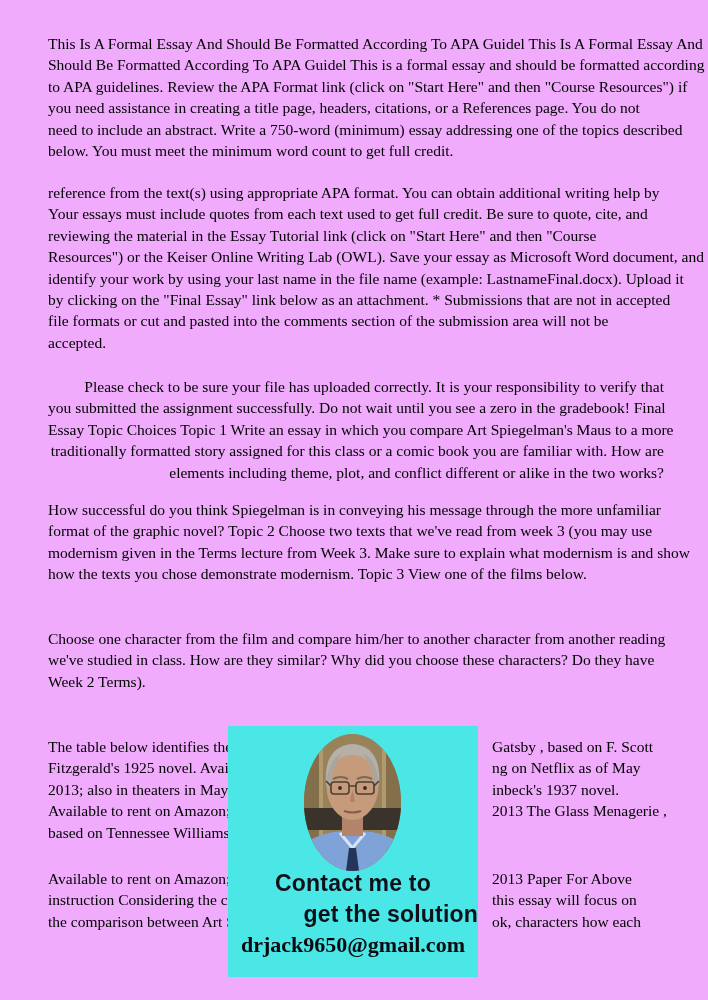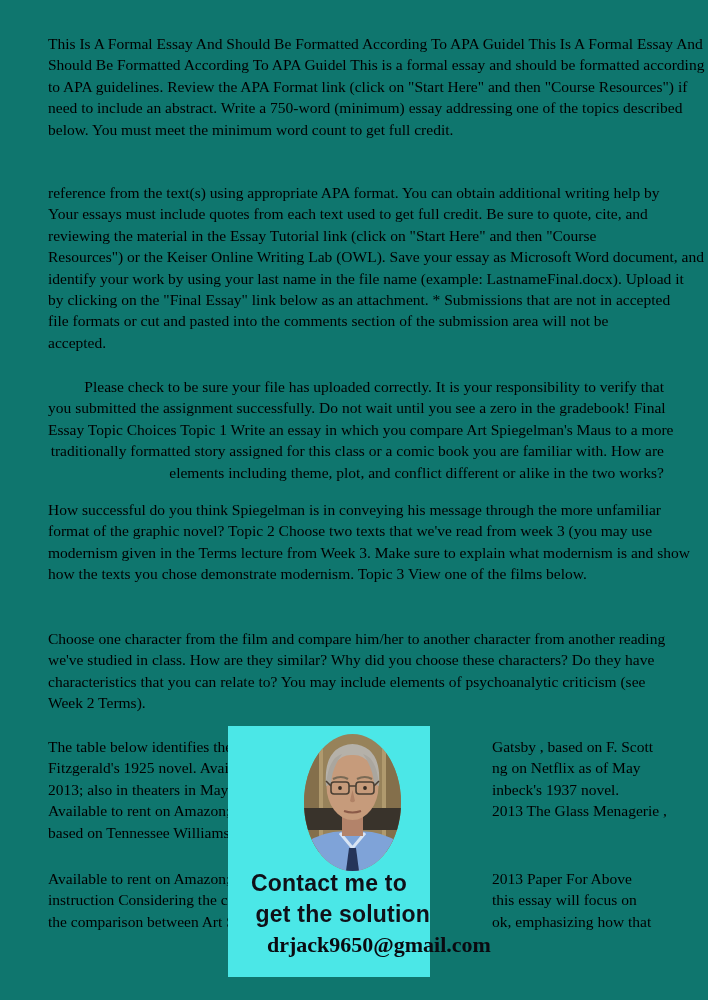--- a/index.html
+++ b/index.html
@@ -5,21 +5,21 @@
   html, body {
     margin: 0;
     padding: 0;
     background: #ffffff;
     font-family: "Liberation Serif", serif;
   }
   .page {
     position: relative;
     width: 708px;
     height: 1000px;
-    background: #0f766e;
+    background: #f0abfc;
     overflow: hidden;
   }
   .para {
     position: absolute;
     left: 48px;
     width: 616px;
     font-size: 15.5px;
     line-height: 21.4px;
     color: #000000;
   }
@@ -42,21 +42,21 @@
   #p3 { top: 376px; text-align: right; }
   #p4 { top: 499px; }
   #p5 { top: 628px; }
   #p6 { top: 736px; }
   #p7 { top: 868px; }
 
   .overlay {
     position: absolute;
     left: 228px;
     top: 726px;
-    width: 202px;
+    width: 250px;
     height: 251px;
     background: #4be7e7;
     z-index: 10;
   }
   .overlay .photo {
     position: absolute;
     left: 76px;
     top: 8px;
     width: 97px;
     height: 137px;
@@ -75,32 +75,32 @@
   .overlay .contact-line.l2 { top: 175px; text-align: right; }
   .overlay .email-line {
     position: absolute;
     top: 206px;
     width: 100%;
     text-align: center;
     font-family: "Liberation Serif", serif;
     font-weight: bold;
     font-size: 22px;
     color: #0a0a10;
-    padding-left: 39px;
   }
 </style>
 </head>
 <body>
 
 <div class="page">
 
   <div id="p1" class="para">
       <div class="line">This Is A Formal Essay And Should Be Formatted According To APA Guidel This Is A Formal Essay And</div>
       <div class="line">Should Be Formatted According To APA Guidel This is a formal essay and should be formatted according</div>
       <div class="line">to APA guidelines. Review the APA Format link (click on "Start Here" and then "Course Resources") if</div>
+      <div class="line">you need assistance in creating a title page, headers, citations, or a References page. You do not</div>
       <div class="line">need to include an abstract. Write a 750-word (minimum) essay addressing one of the topics described</div>
       <div class="line">below. You must meet the minimum word count to get full credit.</div>
     </div>
   <div id="p2" class="para">
       <div class="line">reference from the text(s) using appropriate APA format. You can obtain additional writing help by</div>
       <div class="line">Your essays must include quotes from each text used to get full credit. Be sure to quote, cite, and</div>
       <div class="line">reviewing the material in the Essay Tutorial link (click on "Start Here" and then "Course</div>
       <div class="line">Resources") or the Keiser Online Writing Lab (OWL). Save your essay as Microsoft Word document, and</div>
       <div class="line">identify your work by using your last name in the file name (example: LastnameFinal.docx). Upload it</div>
       <div class="line">by clicking on the "Final Essay" link below as an attachment. * Submissions that are not in accepted</div>
@@ -116,34 +116,33 @@
     </div>
   <div id="p4" class="para">
       <div class="line">How successful do you think Spiegelman is in conveying his message through the more unfamiliar</div>
       <div class="line">format of the graphic novel? Topic 2 Choose two texts that we've read from week 3 (you may use</div>
       <div class="line">modernism given in the Terms lecture from Week 3. Make sure to explain what modernism is and show</div>
       <div class="line">how the texts you chose demonstrate modernism. Topic 3 View one of the films below.</div>
     </div>
   <div id="p5" class="para">
       <div class="line">Choose one character from the film and compare him/her to another character from another reading</div>
       <div class="line">we've studied in class. How are they similar? Why did you choose these characters? Do they have</div>
-      <div class="line">characteristics that you can relate to? You may include elements of psychoanalytic criticism (see</div>
       <div class="line">Week 2 Terms).</div>
     </div>
   <div id="p6" class="para">
       <div class="line split"><span class="frag-left">The table below identifies the th</span><span class="frag-right">Gatsby , based on F. Scott</span></div>
       <div class="line split"><span class="frag-left">Fitzgerald's 1925 novel. Availab</span><span class="frag-right">ng on Netflix as of May</span></div>
       <div class="line split"><span class="frag-left">2013; also in theaters in May of</span><span class="frag-right">inbeck's 1937 novel.</span></div>
       <div class="line split"><span class="frag-left">Available to rent on Amazon; av</span><span class="frag-right">2013 The Glass Menagerie ,</span></div>
       <div class="line split"><span class="frag-left">based on Tennessee Williams's</span><span class="frag-right"></span></div>
     </div>
   <div id="p7" class="para">
       <div class="line split"><span class="frag-left">Available to rent on Amazon; av</span><span class="frag-right">2013 Paper For Above</span></div>
       <div class="line split"><span class="frag-left">instruction Considering the com</span><span class="frag-right">this essay will focus on</span></div>
-      <div class="line split"><span class="frag-left">the comparison between Art Spi</span><span class="frag-right">ok, emphasizing how that</span></div>
+      <div class="line split"><span class="frag-left">the comparison between Art Spi</span><span class="frag-right">ok, characters how each</span></div>
     </div>
 
   <div class="overlay">
     <div class="photo">
       <svg width="97" height="137" viewBox="0 0 97 137" xmlns="http://www.w3.org/2000/svg">
         <defs>
           <clipPath id="ovalClip">
               <ellipse cx="48.5" cy="68.5" rx="48.5" ry="68.5"></ellipse>
             </clipPath>
         </defs>

